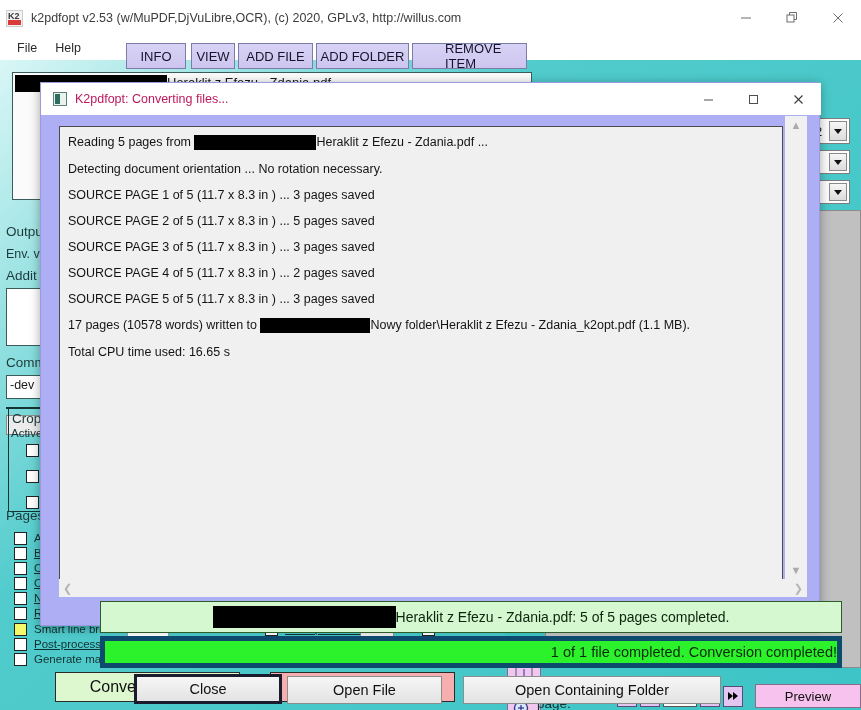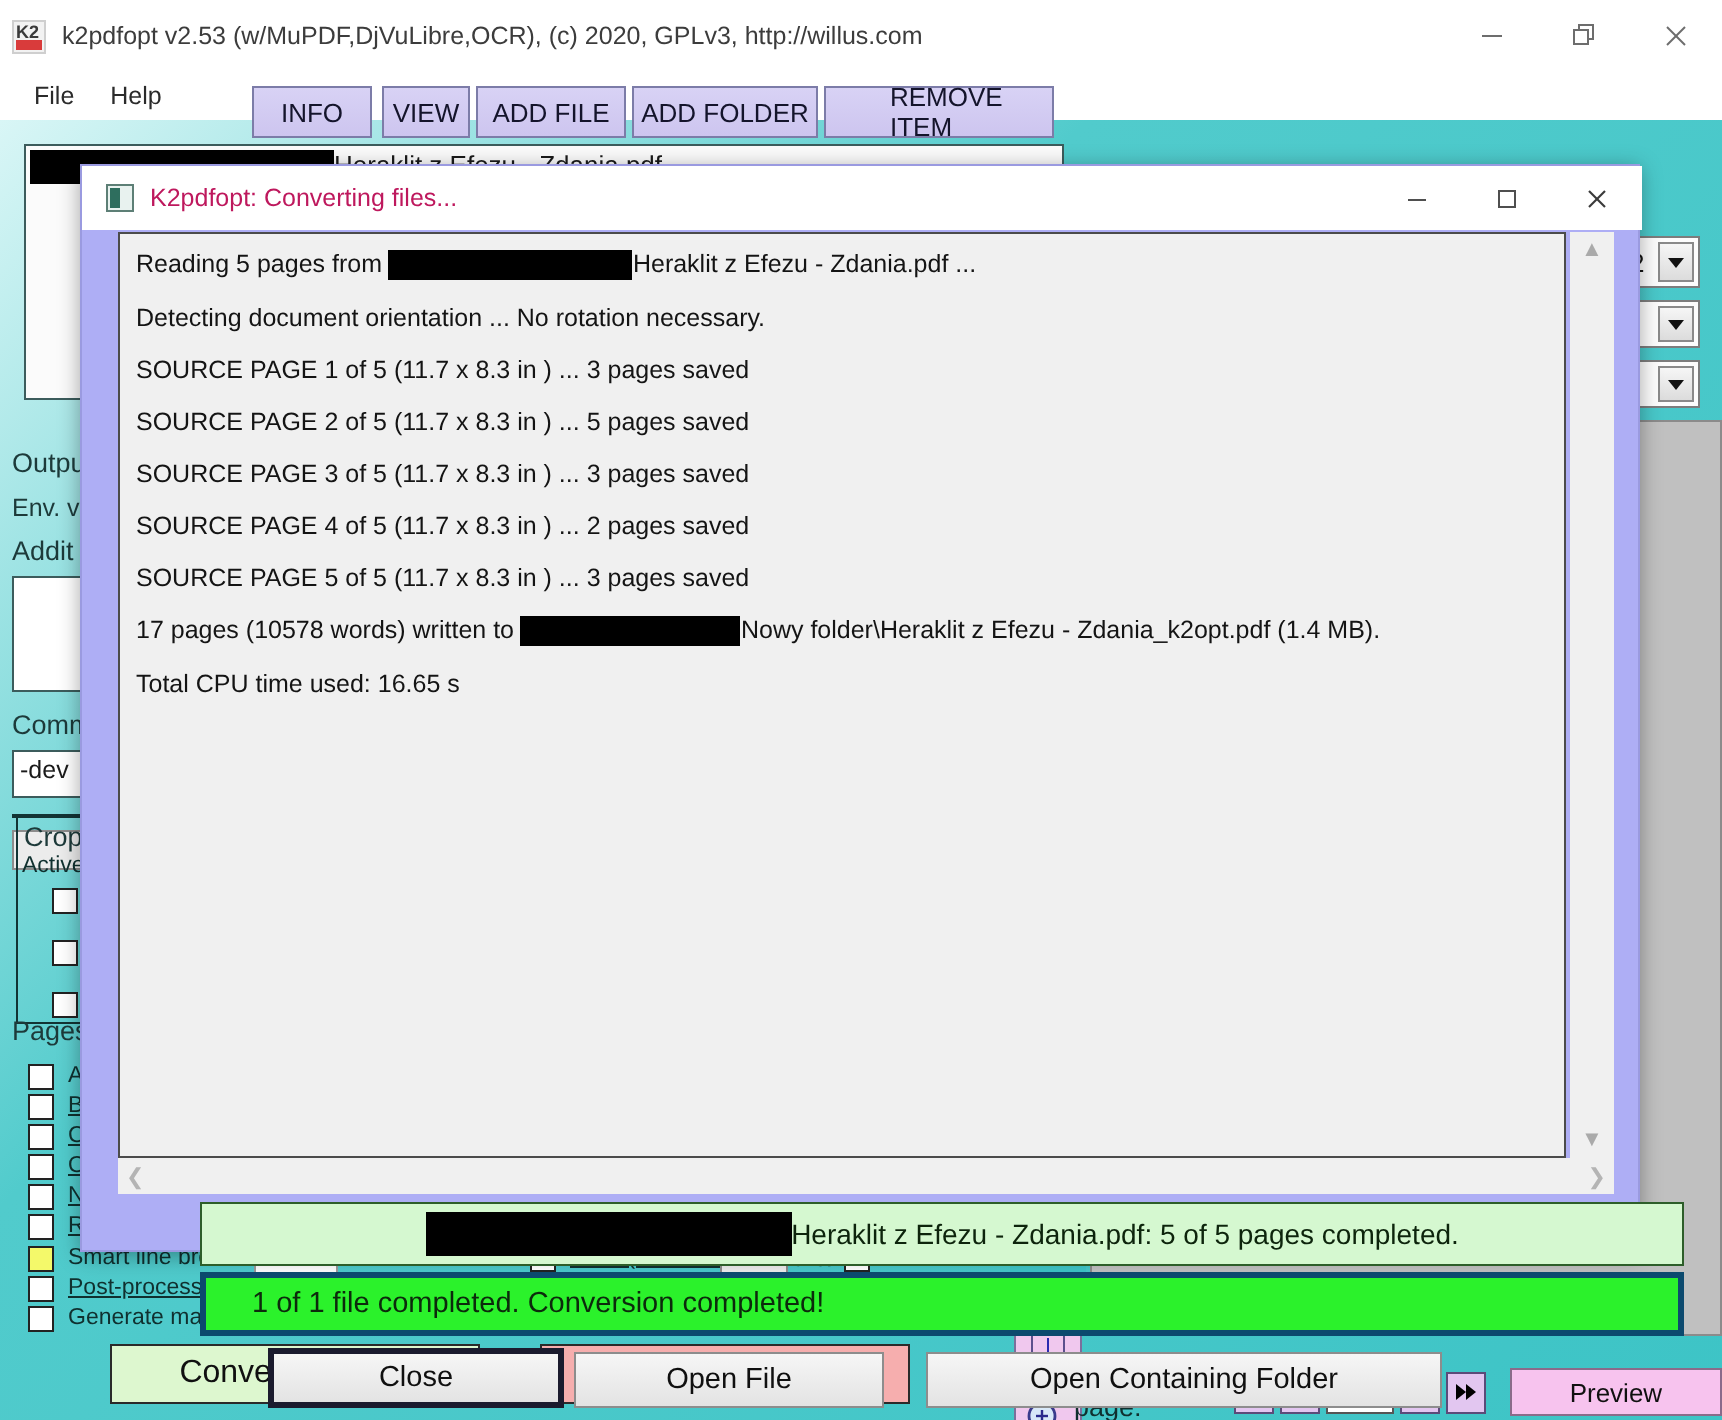--- a/index.html
+++ b/index.html
@@ -226,21 +226,21 @@
   }
   .dlg-title-text { font-size: 12.5px; color: #be185d; }
   .dlg-btns { margin-left: auto; display: flex; height: 32px; }
   .dlg-btn {
     width: 45px; height: 32px;
     display: flex; align-items: center; justify-content: center;
     color: #5a5a5a;
   }
 
   .logbox {
-    position: absolute; left: 18px; top: 33px; width: 724px; height: 463px;
+    position: absolute; left: 18px; top: 43px; width: 724px; height: 463px;
     background: #f0f0f0; border: 1px solid #4b4b4b;
     overflow: hidden;
   }
   .log-inner { padding: 8px 8px 8px 8px; }
   .logline {
     font-size: 12.5px; color: #141414; white-space: nowrap;
     margin-bottom: 12px; line-height: 14px;
   }
   .vscroll {
     position: absolute; left: 744px; top: 33px; width: 22px; height: 463px;
@@ -258,22 +258,22 @@
   .hs-arrow { font-size: 11px; color: #b4b4b4; }
 
   .status1 {
     position: absolute; left: 59px; top: 518px; width: 742px; height: 32px;
     background: #d5f8d0; border: 1px solid #2d5e2a;
     display: flex; align-items: center; justify-content: center;
     font-size: 14px; color: #0d240c;
   }
   .status2 {
     position: absolute; left: 59px; top: 553px; width: 742px; height: 32px;
-    background: #2bf22b; border: 3px solid #0c4a6e;
-    display: flex; align-items: center; justify-content: flex-start;
+    background: #2bf22b; border: 5px solid #0c4a6e;
+    display: flex; align-items: center; justify-content: flex-end;
     font-size: 14.5px; color: #0c2a0c; padding-left: 23px;
   }
   .dlgbtn {
     position: absolute; height: 28px;
     background: linear-gradient(#f6f6f6, #e3e3e3);
     border: 1px solid #8d8d8d;
     display: flex; align-items: center; justify-content: center;
     font-size: 14.5px; color: #101010;
   }
   .dlgbtn.default { border: 3px solid #1b1b2e; }
@@ -521,21 +521,21 @@
 
     <div class="logbox">
       <div class="log-inner">
         <div class="logline"><span>Reading  5 pages  from </span><span class="redact" style="width:122px;height:15px;"></span><span>Heraklit z Efezu - Zdania.pdf ...</span></div>
         <div class="logline">Detecting document orientation ...  No rotation necessary.</div>
         <div class="logline">SOURCE PAGE 1  of 5  (11.7 x 8.3 in ) ...  3 pages saved</div>
         <div class="logline">SOURCE PAGE 2  of 5  (11.7 x 8.3 in ) ...  5 pages saved</div>
         <div class="logline">SOURCE PAGE 3  of 5  (11.7 x 8.3 in ) ...  3 pages saved</div>
         <div class="logline">SOURCE PAGE 4  of 5  (11.7 x 8.3 in ) ...  2 pages saved</div>
         <div class="logline">SOURCE PAGE 5  of 5  (11.7 x 8.3 in ) ...  3 pages saved</div>
-        <div class="logline"><span>17 pages  (10578 words)  written to </span><span class="redact" style="width:110px;height:15px;"></span><span>Nowy folder\Heraklit z Efezu - Zdania_k2opt.pdf (1.4 MB).</span></div>
+        <div class="logline"><span>17 pages  (10578 words)  written to </span><span class="redact" style="width:110px;height:15px;"></span><span>Nowy folder\Heraklit z Efezu - Zdania_k2opt.pdf (1.1 MB).</span></div>
         <div class="logline">Total CPU time used: 16.65 s</div>
       </div>
     </div>
 
     <div class="vscroll">
       <div class="vs-arrow">▲</div>
       <div class="vs-arrow">▼</div>
     </div>
     <div class="hscroll">
       <span class="hs-arrow">❮</span>

